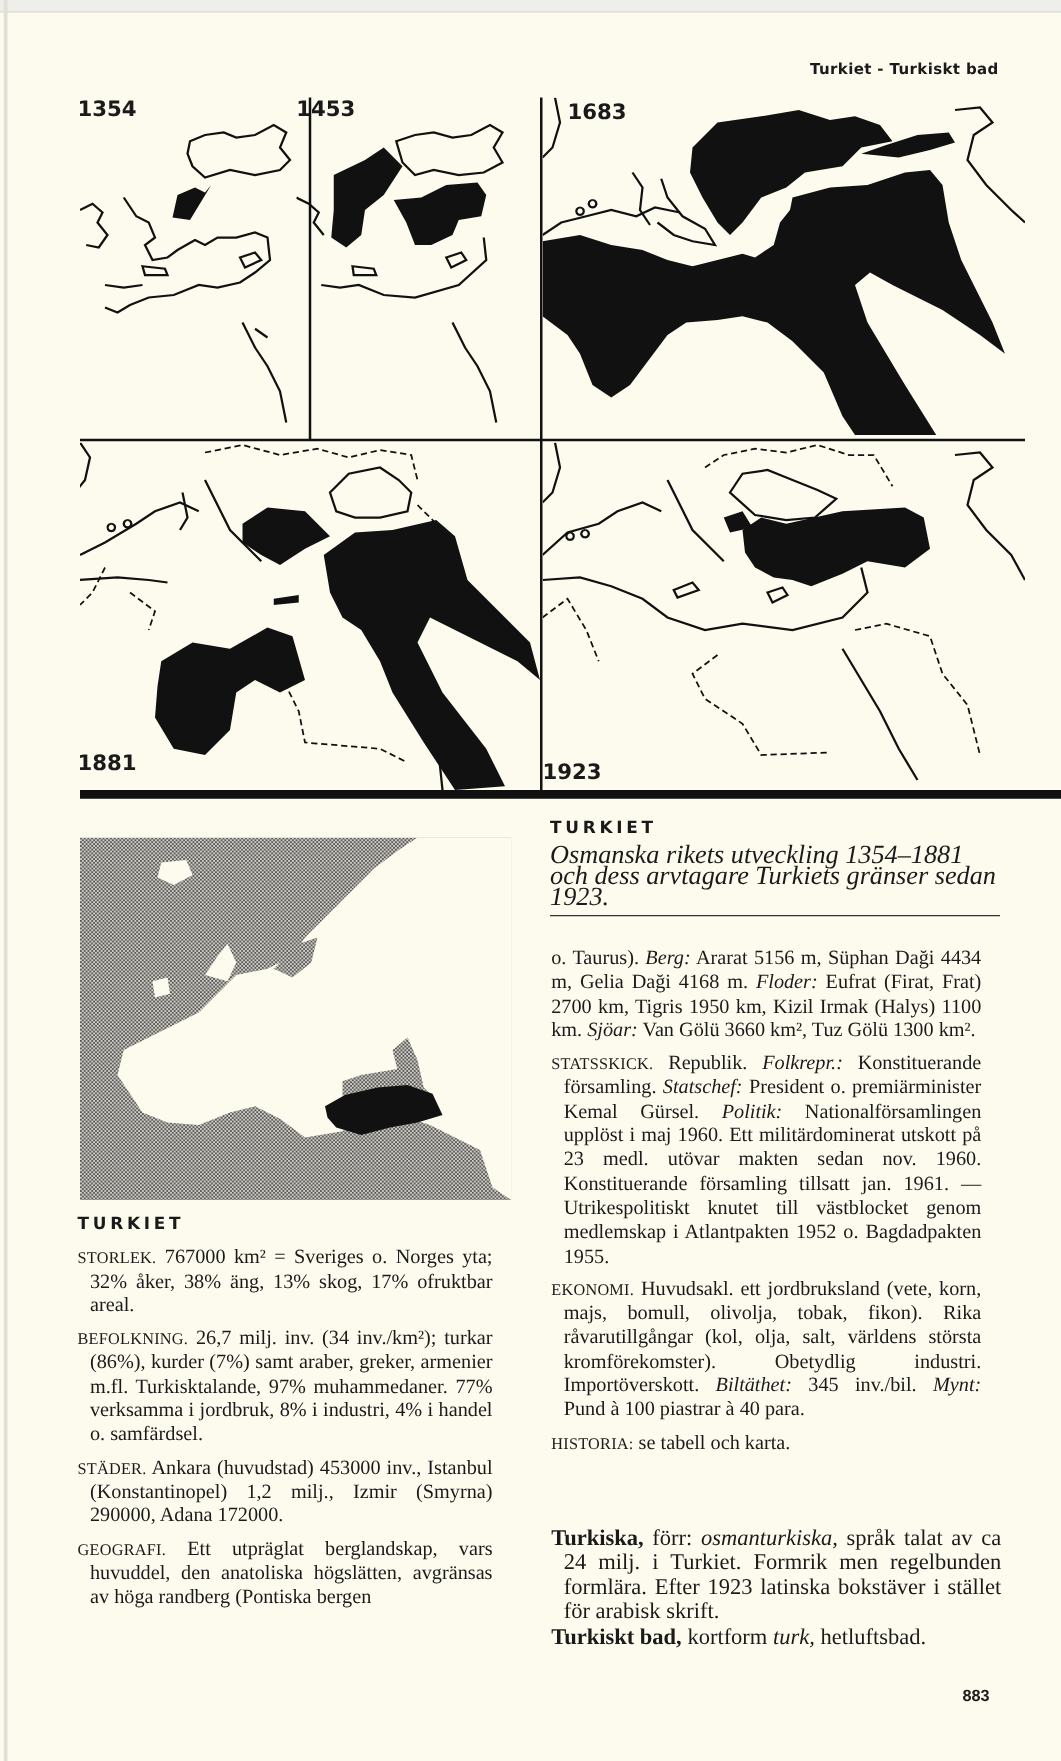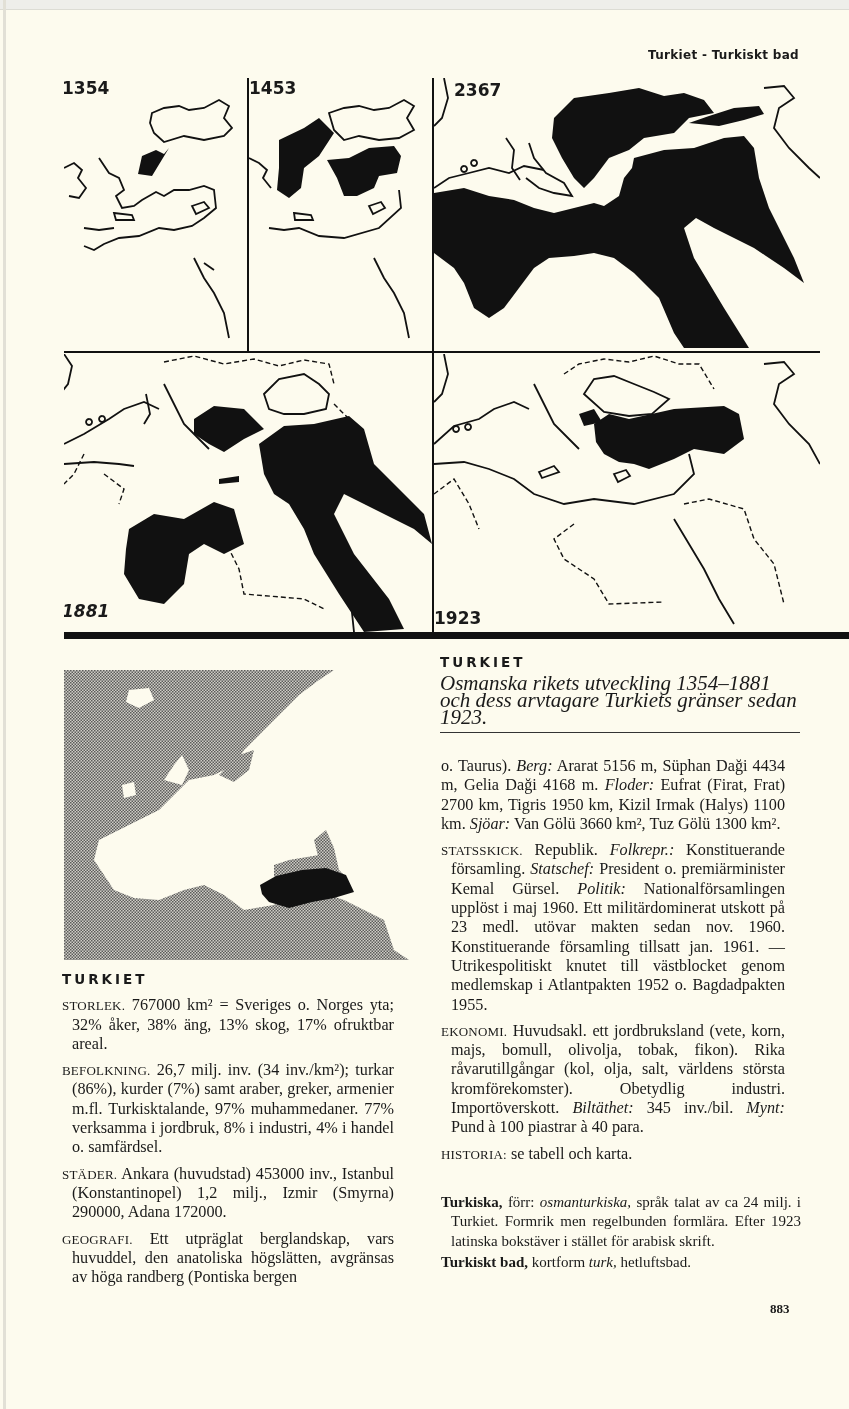--- a/index.html
+++ b/index.html
@@ -18,23 +18,23 @@
   .caption .ttl{font-family:"DejaVu Sans",sans-serif;font-weight:bold;font-size:13.5px;letter-spacing:3px;}
   .caption .txt{font-size:21px;line-height:17px;margin-top:5px;font-style:italic;}
   .caption .rule{height:1px;background:#333;margin-top:6px;width:360px;}
   .locator{position:absolute;left:64px;top:670px;width:345px;height:290px;}
   .col{position:absolute;font-size:16.2px;line-height:19.3px;text-align:justify;}
   .col p{margin:0 16px 7px 0;text-indent:-10px;padding-left:10px;}
   .sc{font-variant:small-caps;font-size:13px;letter-spacing:.2px;}
   .lefthead{font-family:"DejaVu Sans",sans-serif;font-weight:bold;font-size:13.5px;letter-spacing:3px;margin-bottom:4px;text-indent:0 !important;padding-left:0 !important;}
   .leftcol{left:62px;top:970px;width:348px;}
   .rightcol{left:441px;top:757px;width:360px;}
-  .entries{position:absolute;left:441px;top:1193px;width:360px;font-size:15px;line-height:19.3px;text-align:justify;}
+  .entries{position:absolute;left:441px;top:1221px;width:360px;font-size:18px;line-height:19.3px;text-align:justify;}
   .entries p{margin:0 0 2px 0;text-indent:-10px;padding-left:10px;}
-  .pageno{position:absolute;left:770px;top:1301px;font-family:Liberation Serif, serif;font-weight:bold;font-size:13px;}
+  .pageno{position:absolute;left:770px;top:1349px;font-family:Liberation Sans, sans-serif;font-weight:bold;font-size:13px;}
 </style>
 </head>
 <body>
 
 <div class="topstrip"></div>
 <div class="leftedge"></div>
 
 <div class="running-head">Turkiet - Turkiskt bad</div>
 
 <div class="map-grid">
@@ -49,21 +49,21 @@
         <path d="M50,135 L68,137 L70,142 L52,142 Z"></path>
         <path d="M128,128 L140,124 L145,130 L132,136 Z"></path>
         <path d="M130,180 L140,200 L150,215 L160,235 L165,260"></path>
         <path d="M140,185 L150,192"></path>
       </g>
       <path d="M78,78 L92,72 L100,76 L105,70 L88,98 L74,96 Z" fill="#111"></path>
     </svg>
     <div class="yr" style="left:-2px;top:0px;">1354</div>
   </div>
 
-  <div class="panel" style="left:185px;top:0;width:183px;height:272px;">
+  <div class="panel" style="left:173px;top:0;width:183px;height:272px;">
     <svg width="183" height="272" viewBox="0 0 183 272">
       <g fill="none" stroke="#111" stroke-width="1.8">
         <path d="M80,35 L95,30 L110,28 L125,32 L140,30 L155,22 L165,28 L158,40 L165,52 L150,60 L130,62 L110,58 L95,62 L85,52 Z"></path>
         <path d="M0,80 L10,85 L18,92 L14,100 L22,110"></path>
         <path d="M20,150 L35,152 L50,150 L70,158 L95,160 L130,150 L152,130 L150,112"></path>
         <path d="M45,135 L62,137 L64,142 L46,142 Z"></path>
         <path d="M120,128 L132,124 L136,130 L124,136 Z"></path>
         <path d="M125,180 L135,200 L145,215 L155,235 L160,260"></path>
       </g>
       <path d="M30,62 L55,50 L70,40 L85,55 L70,78 L55,90 L52,110 L40,120 L28,112 L30,90 Z" fill="#111"></path>
@@ -80,21 +80,21 @@
         <path d="M72,60 L80,72 L78,90 L86,102"></path>
         <path d="M92,100 L105,110 L120,115 L138,118 L130,105 L112,95 L100,80 L95,65"></path>
         <path d="M30,88 A3,3 0 1,0 30.1,88"></path>
         <path d="M40,82 A3,3 0 1,0 40.1,82"></path>
         <path d="M330,10 L350,8 L360,20 L345,30 L340,50 L355,70 L375,90 L386,100"></path>
       </g>
       <path d="M120,40 L140,20 L175,15 L205,10 L230,18 L250,15 L270,22 L280,35 L255,40 L240,55 L210,60 L195,72 L175,80 L160,100 L150,110 L140,100 L128,80 L118,60 Z" fill="#111"></path>
       <path d="M200,80 L230,72 L260,70 L290,60 L310,58 L320,70 L325,100 L335,130 L345,150 L360,180 L370,205 L350,190 L320,170 L300,160 L280,150 L262,140 L250,150 L260,180 L290,230 L315,270 L250,270 L240,255 L225,220 L200,195 L180,180 L160,175 L140,178 L115,180 L100,190 L85,210 L70,230 L55,240 L40,230 L30,205 L20,190 L0,175 L0,115 L30,110 L55,118 L80,122 L100,130 L120,135 L140,130 L160,125 L170,128 L185,118 L190,100 L198,90 Z" fill="#111"></path>
       <path d="M255,45 L275,38 L300,30 L325,28 L330,36 L310,42 L285,48 Z" fill="#111"></path>
     </svg>
-    <div class="yr" style="left:20px;top:2px;">2367</div>
+    <div class="yr" style="left:20px;top:2px;">1683</div>
   </div>
 
   <div class="panel" style="left:0;top:276px;width:368px;height:278px;">
     <svg width="368" height="278" viewBox="0 0 368 278">
       <g fill="none" stroke="#111" stroke-width="1.8">
         <path d="M0,0 L8,12 L4,30 L-4,40"></path>
         <path d="M0,90 L20,80 L45,65 L60,55 L80,48 L95,55"></path>
         <path d="M100,30 L110,50 L120,70 L135,85 L145,95"></path>
         <path d="M0,110 L30,108 L55,110 L70,112"></path>
         <path d="M200,40 L215,25 L240,20 L255,30 L265,40 L262,55 L240,60 L220,60 L205,55 Z"></path>
@@ -108,21 +108,21 @@
         <path d="M270,50 L290,70 L300,100"></path>
         <path d="M20,100 L10,120 L0,130"></path>
         <path d="M40,120 L60,135 L55,150"></path>
         <path d="M160,185 L175,215 L180,240 L240,245 L260,255"></path>
       </g>
       <path d="M130,65 L150,52 L180,55 L200,75 L180,85 L160,98 L145,90 L130,80 Z" fill="#111"></path>
       <path d="M195,90 L220,72 L250,70 L285,62 L300,75 L310,110 L330,130 L360,160 L368,190 L350,175 L320,160 L300,150 L280,140 L270,160 L290,200 L325,245 L340,275 L300,278 L275,240 L250,200 L240,175 L225,150 L210,140 L200,120 Z" fill="#111"></path>
       <path d="M65,175 L90,160 L120,165 L150,148 L170,155 L180,190 L160,200 L140,190 L125,200 L120,230 L100,250 L75,245 L60,220 L62,195 Z" fill="#111"></path>
       <path d="M155,125 L175,122 L175,128 L155,130 Z" fill="#111"></path>
     </svg>
-    <div class="yr" style="left:-2px;top:247px;font-style:italic;">1881</div>
+    <div class="yr" style="left:-2px;top:247px;">1881</div>
   </div>
 
   <div class="panel" style="left:370px;top:276px;width:386px;height:278px;">
     <svg width="386" height="278" viewBox="0 0 386 278">
       <g fill="none" stroke="#111" stroke-width="1.8">
         <path d="M10,0 L14,20 L8,40 L0,48"></path>
         <path d="M0,90 L20,72 L45,65 L60,55 L80,48 L95,55"></path>
         <path d="M100,30 L110,50 L120,70 L135,85 L145,95"></path>
         <path d="M0,110 L30,108 L55,115 L80,125 L100,140 L130,150 L160,145 L200,150 L240,140 L260,120 L255,100"></path>
         <path d="M150,40 L160,25 L180,22 L200,30 L220,38 L235,45 L218,60 L195,62 L170,58 Z"></path>

